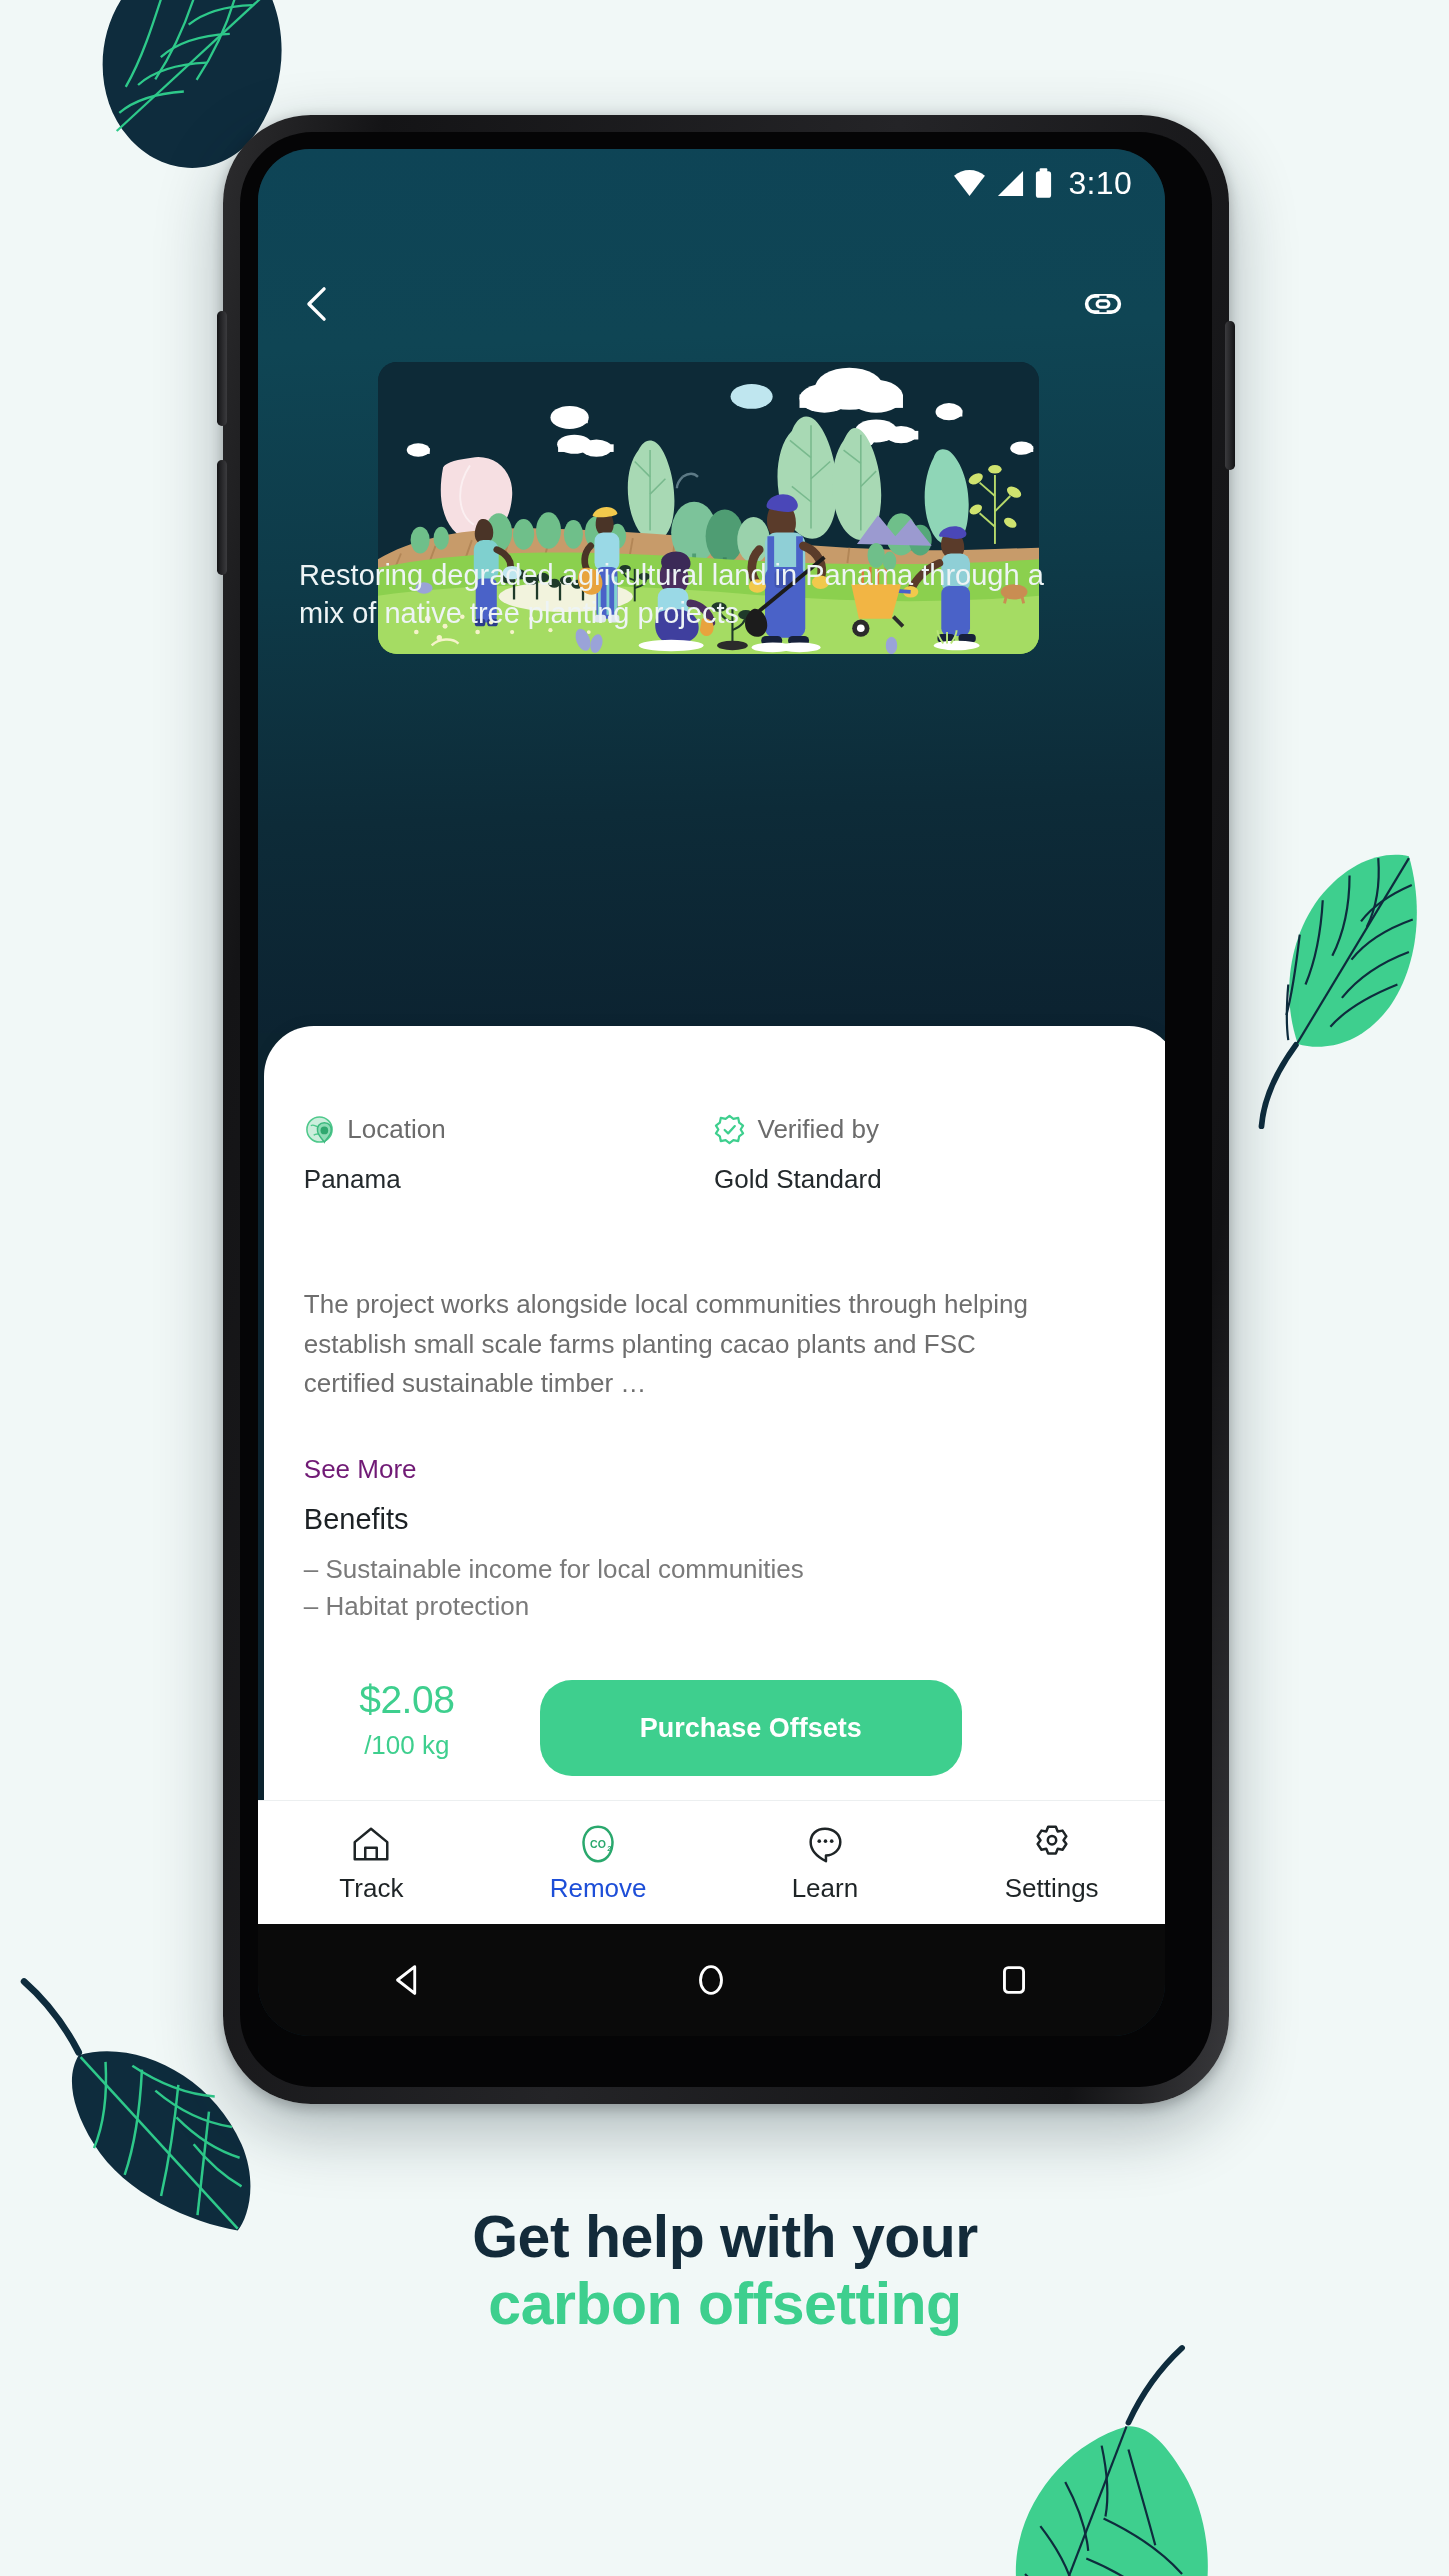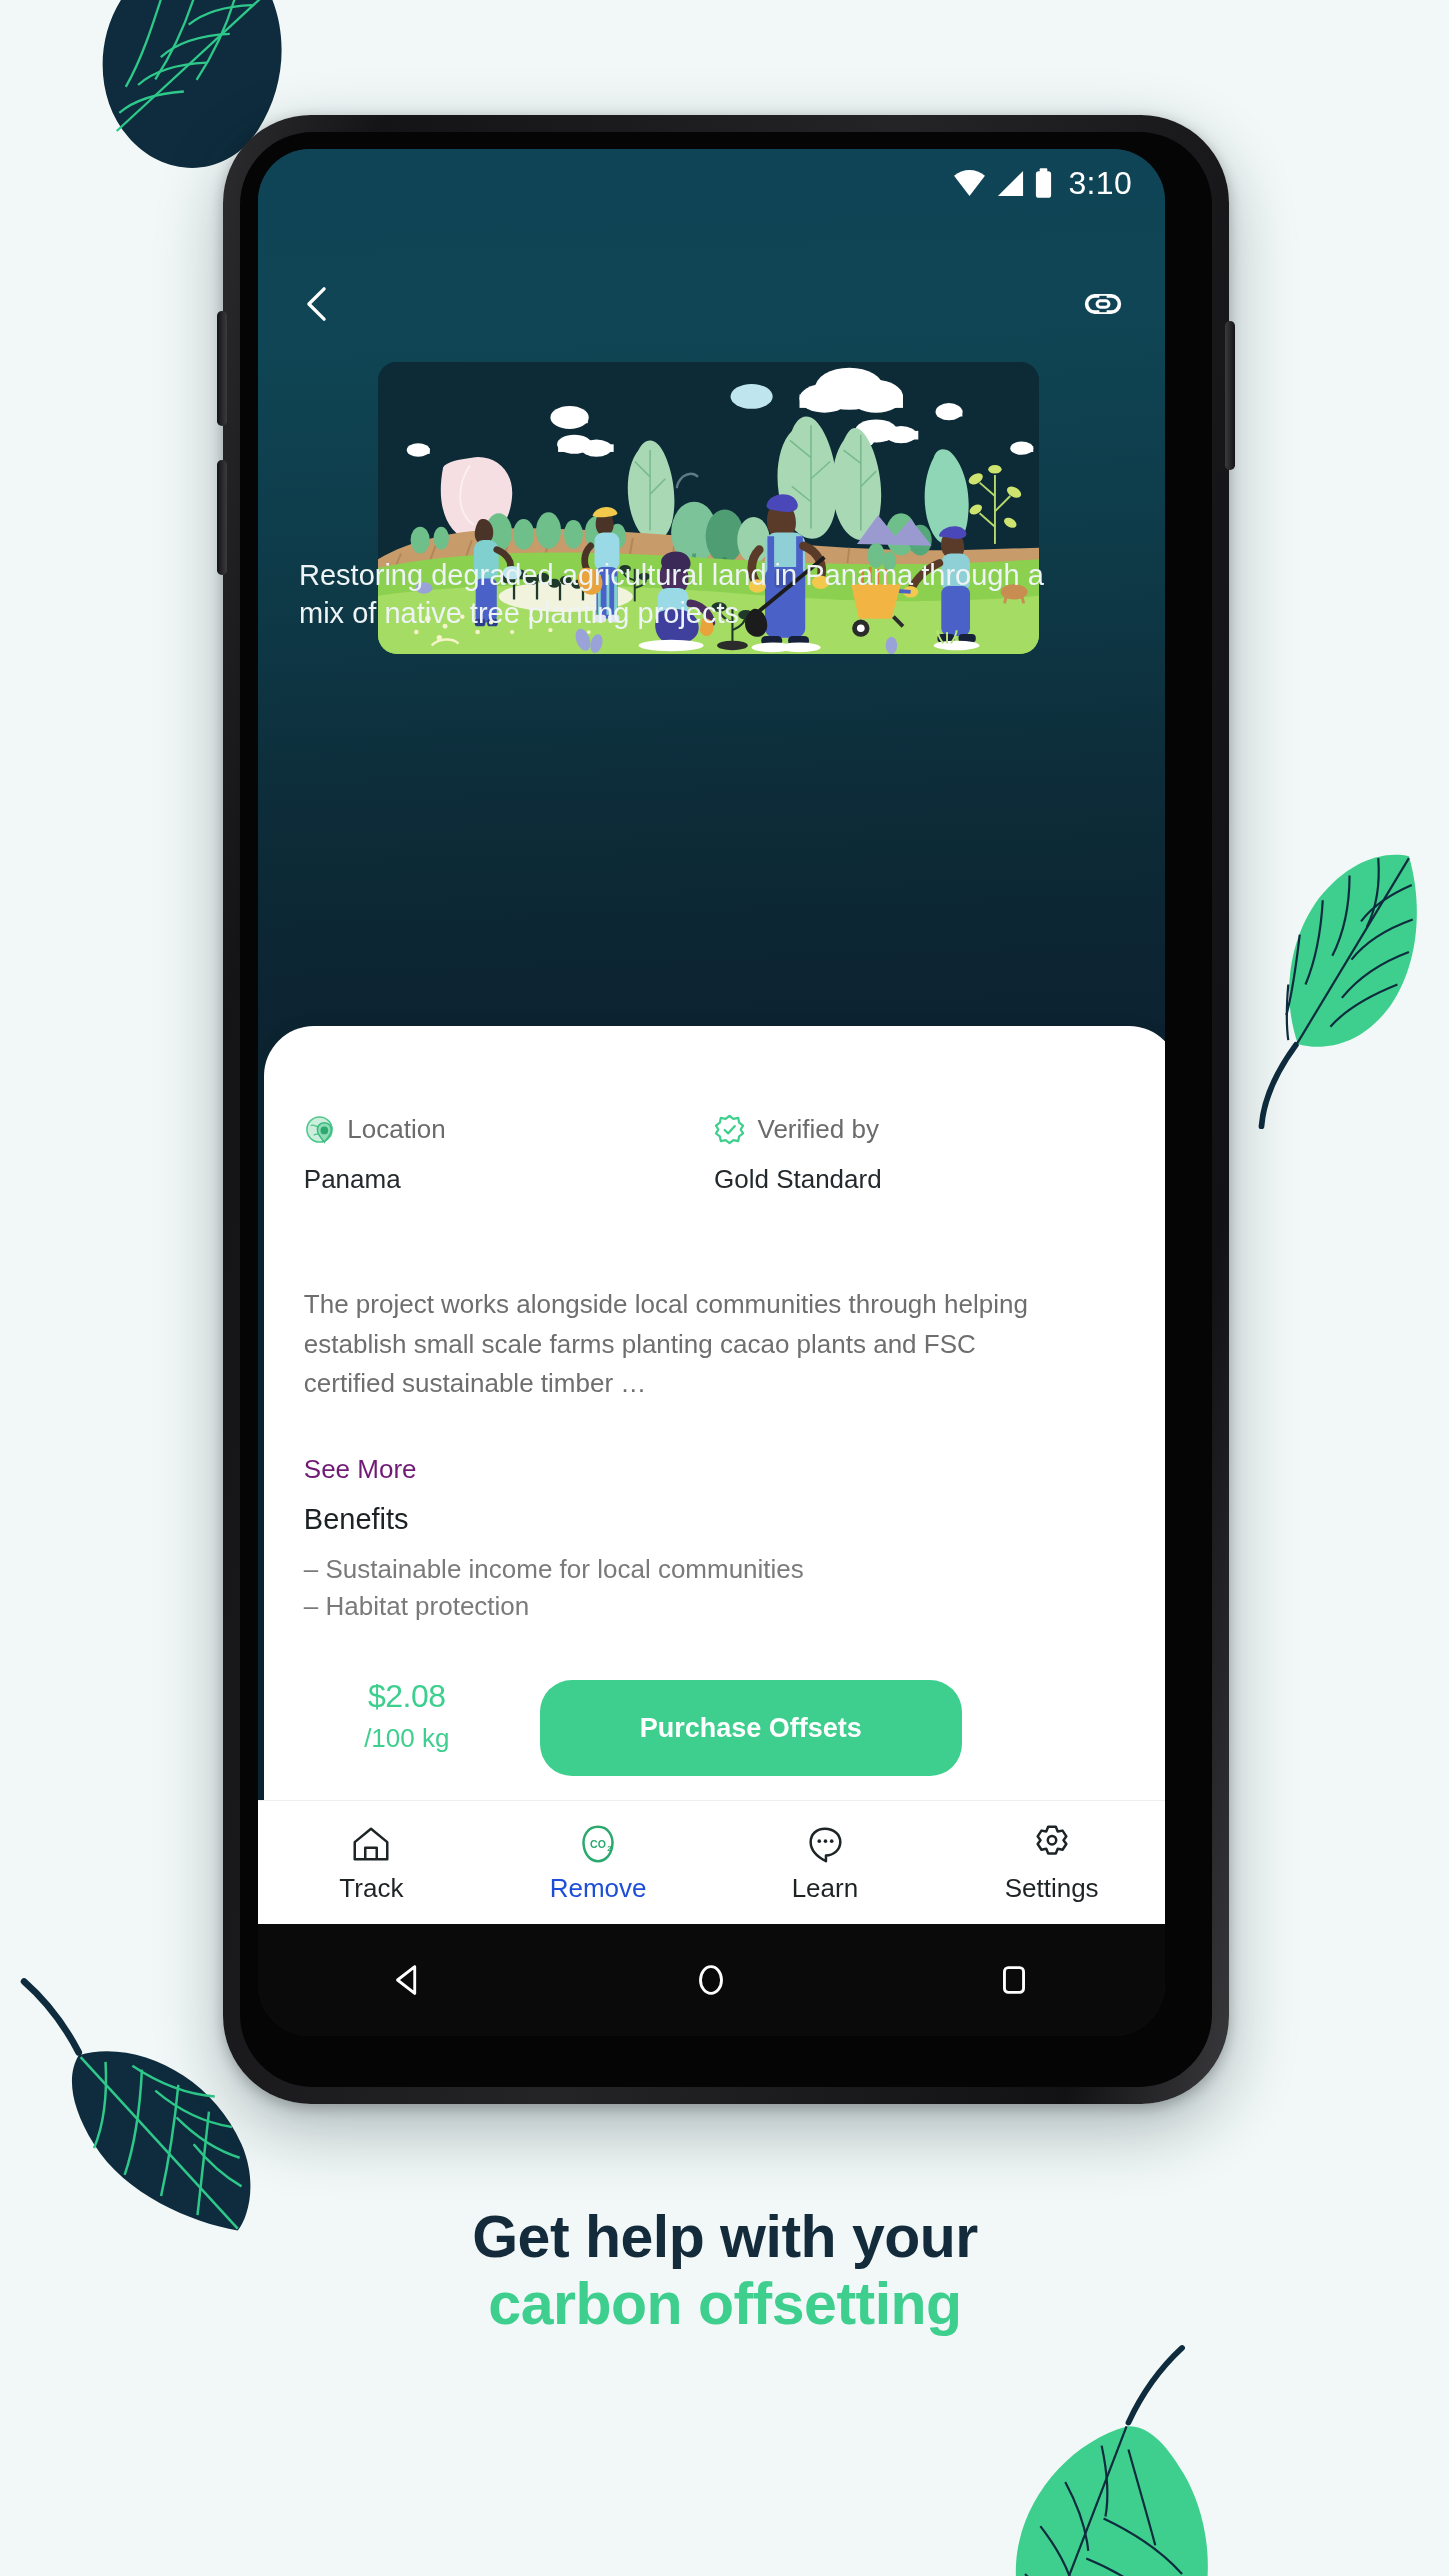--- a/index.html
+++ b/index.html
@@ -104,21 +104,21 @@
   }
 
   .benefits-title{
     position:absolute;left:40px;top:477px;
     font-size:29px;color:#1c2124;font-weight:400;
   }
   .benefits-list{position:absolute;left:40px;top:525px;width:767px;}
   .benefit-item{font-size:26px;line-height:1.42;color:#7a7a7a;}
 
   .price-block{position:absolute;left:40px;top:652px;width:206px;text-align:center;}
-  .price-main{font-size:32px;color:#3ecf8e;font-weight:400;letter-spacing:-0.5px;}
+  .price-main{font-size:39px;color:#3ecf8e;font-weight:400;letter-spacing:-0.5px;}
   .price-unit{margin-top:7.7px;font-size:26px;color:#3ecf8e;}
 
   .cta{
     position:absolute;left:276px;top:654px;width:422px;height:96px;
     background:#3ecf8e;border-radius:32px;border:none;
     color:#ffffff;font-size:27px;font-weight:700;
     font-family:"Liberation Sans", sans-serif;
     display:flex;align-items:center;justify-content:center;cursor:pointer;
   }
 

